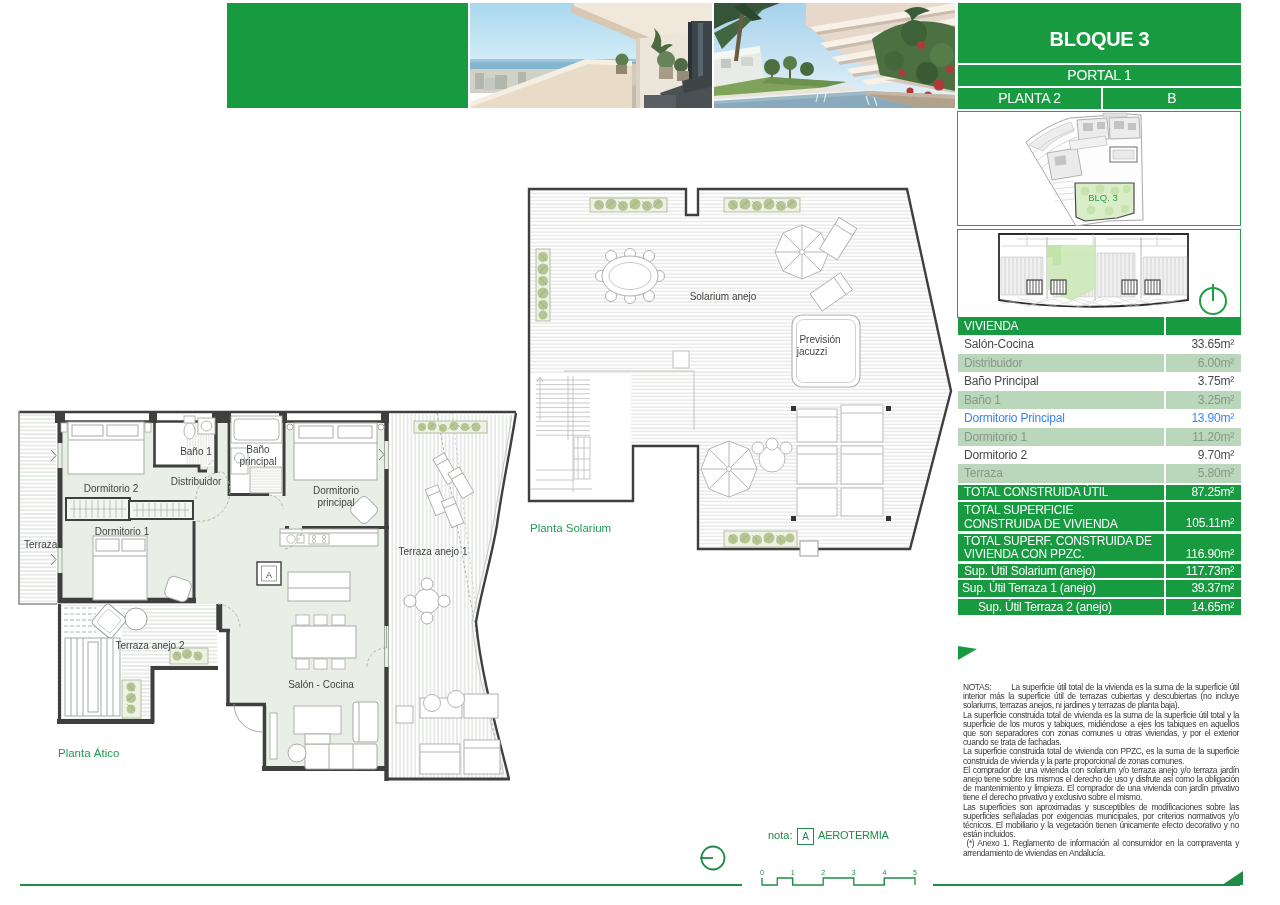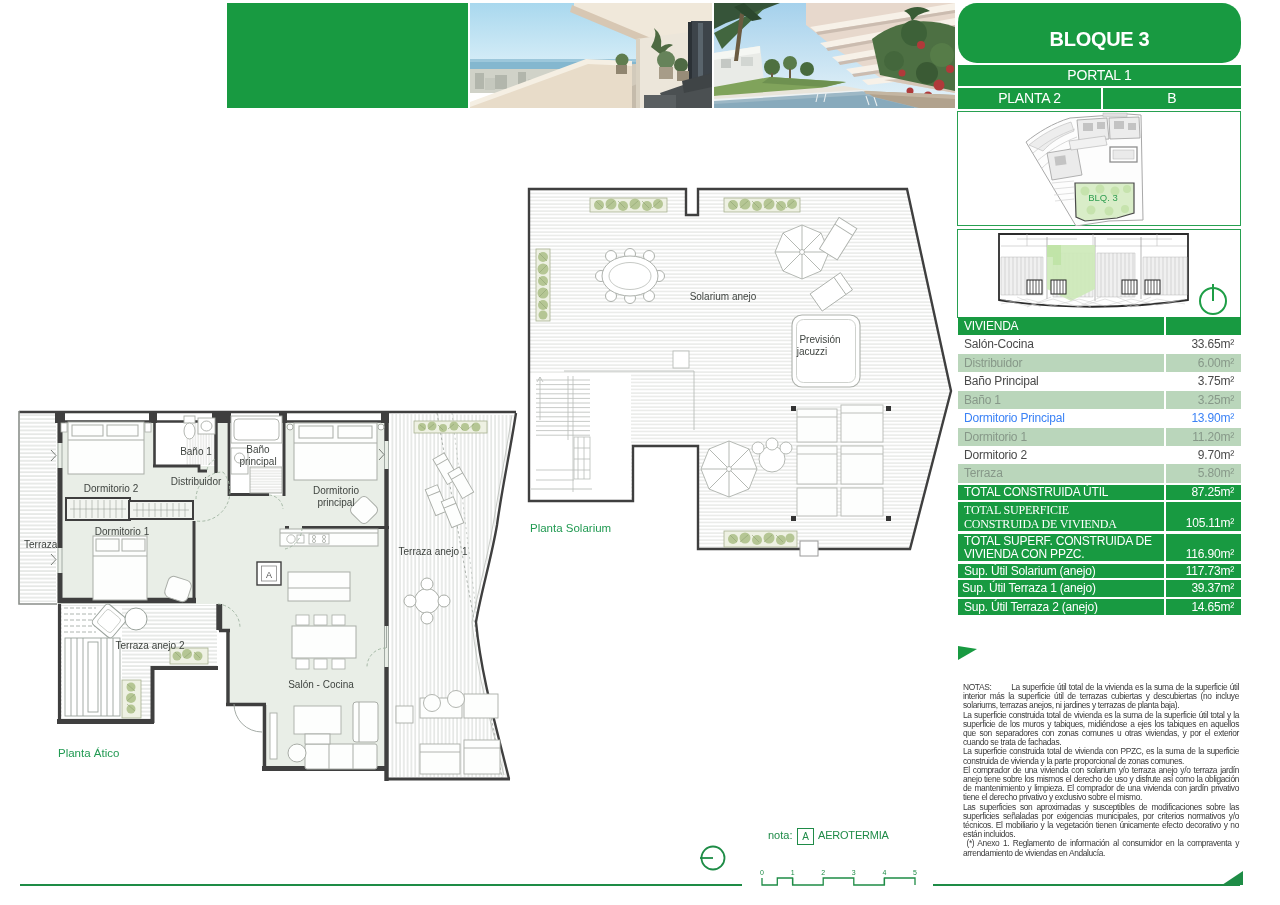--- a/index.html
+++ b/index.html
@@ -139,21 +139,21 @@
   <path d="M0,97 L148,88 L205,102 L205,105 L0,105 Z" fill="#9db8c6"></path>
   <path d="M0,101 L150,92 L200,104 L200,105 L0,105 Z" fill="#88aabc"></path>
   <path d="M0,96 L148,87 L152,88 L0,98 Z" fill="#eef2f3"></path>
 
   <path d="M104,90 l-2,9 M112,90 l-2,9 M152,93 l3,9 M160,94 l3,9" stroke="#e8eef0" stroke-width="1.1" fill="none"></path>
 
   <path d="M150,88 L241,92 L241,105 L205,105 L160,94 Z" fill="#b1a28d"></path>
   <path d="M150,88 L241,92 L241,96 L152,91 Z" fill="#c4b6a2"></path>
 </svg>
 
-<div class="abs grn wtxt" style="left:958px;top:3px;width:283px;display:flex;align-items:center;justify-content:center;font-size:20px;font-weight:bold;letter-spacing:-0.3px;padding-top:13px;box-sizing:content-box;height:47px;border-radius:19px;">BLOQUE 3</div>
+<div class="abs grn wtxt" style="left:958px;top:3px;width:283px;display:flex;align-items:center;justify-content:center;font-size:20px;font-weight:bold;letter-spacing:-0.3px;padding-top:13px;box-sizing:content-box;height:47px;">BLOQUE 3</div>
 
 <div class="abs grn wtxt" style="left:958px;top:64.5px;width:283px;height:21px;display:flex;align-items:center;justify-content:center;font-size:14px;letter-spacing:-0.2px;">PORTAL 1</div>
 
 <div class="abs grn wtxt" style="left:958px;top:87.5px;width:143px;height:21px;display:flex;align-items:center;justify-content:center;font-size:14px;letter-spacing:-0.2px;">PLANTA 2</div>
 
 <div class="abs grn wtxt" style="left:1103px;top:87.5px;width:138px;height:21px;display:flex;align-items:center;justify-content:center;font-size:14px;">B</div>
 
 <svg class="abs" style="left:957px;top:111px;" width="284" height="115" viewBox="0 0 284 115">
   <rect x="0.5" y="0.5" width="283" height="114" fill="#fff" stroke="#27a050" stroke-width="1"></rect>
 
@@ -268,34 +268,34 @@
   <div style="height:18.35px;background:#bad6bb;color:#879889;line-height:18.35px;position:relative;"><span style="padding-left:6px;">Dormitorio 1</span><span style="position:absolute;right:7px;">11.20m²</span></div>
 
   <div style="height:18.35px;background:#fff;color:#4a4a4a;line-height:18.35px;position:relative;"><span style="padding-left:6px;">Dormitorio 2</span><span style="position:absolute;right:7px;">9.70m²</span></div>
 
   <div style="height:18.35px;background:#bad6bb;color:#879889;line-height:18.35px;position:relative;"><span style="padding-left:6px;">Terraza</span><span style="position:absolute;right:7px;">5.80m²</span></div>
 
   <div class="grn wtxt" style="height:14.7px;line-height:14.7px;position:relative;margin-top:2.4px;"><span style="padding-left:6px;">TOTAL CONSTRUIDA ÚTIL</span><span style="position:absolute;right:7px;">87.25m²</span></div>
 
 
   <div class="grn wtxt" style="height:29.3px;position:relative;margin-top:2.3px;">
-      <div style="padding:1px 0 0 6px;line-height:14px;font-family:Liberation Serif, serif;">TOTAL SUPERFICIE<br>CONSTRUIDA DE VIVIENDA</div>
+      <div style="padding:1px 0 0 6px;line-height:14px;">TOTAL SUPERFICIE<br>CONSTRUIDA DE VIVIENDA</div>
       <span style="position:absolute;right:7px;bottom:1px;">105.11m²</span>
     </div>
 
   <div class="grn wtxt" style="height:27.2px;position:relative;margin-top:2.8px;">
       <div style="padding:0.5px 0 0 6px;line-height:13.5px;">TOTAL SUPERF. CONSTRUIDA DE<br>VIVIENDA CON PPZC.</div>
       <span style="position:absolute;right:7px;bottom:0.5px;">116.90m²</span>
     </div>
 
   <div class="grn wtxt" style="height:14.5px;line-height:14.5px;position:relative;margin-top:2.3px;"><span style="padding-left:6px;">Sup. Útil Solarium (anejo)</span><span style="position:absolute;right:7px;">117.73m²</span></div>
 
   <div class="grn wtxt" style="height:16.6px;line-height:16.6px;position:relative;margin-top:2.3px;"><span style="padding-left:4px;">Sup. Útil Terraza 1 (anejo)</span><span style="position:absolute;right:7px;">39.37m²</span></div>
 
-  <div class="grn wtxt" style="height:16.1px;line-height:16.1px;position:relative;margin-top:2.3px;"><span style="padding-left:6px;">Sup. Útil Terraza 2 (anejo)</span><span style="position:absolute;right:7px;">14.65m²</span></div>
+  <div class="grn wtxt" style="height:16.1px;line-height:16.1px;position:relative;margin-top:2.3px;"><span style="padding-left:20px;">Sup. Útil Terraza 2 (anejo)</span><span style="position:absolute;right:7px;">14.65m²</span></div>
 </div>
 
 <div class="abs" style="left:1164px;top:316.8px;width:2px;height:329.4px;background:#fff;"></div>
 
 <svg class="abs" style="left:958px;top:646px;" width="20" height="16">
     <path d="M0,0 L19,3 L0,14 Z" fill="#189a41"></path>
   </svg>
 
 <div class="abs" style="left:963px;top:683px;width:276px;font-size:8.4px;letter-spacing:-0.35px;line-height:9.2px;color:#3a3a3a;text-align:justify;">
 NOTAS:&nbsp;&nbsp;&nbsp;&nbsp;&nbsp;&nbsp;&nbsp;&nbsp;La superficie útil total de la vivienda es la suma de la superficie útil interior más la superficie útil de terrazas cubiertas y descubiertas (no incluye solariums, terrazas anejos, ni jardines y terrazas de planta baja).<br>

